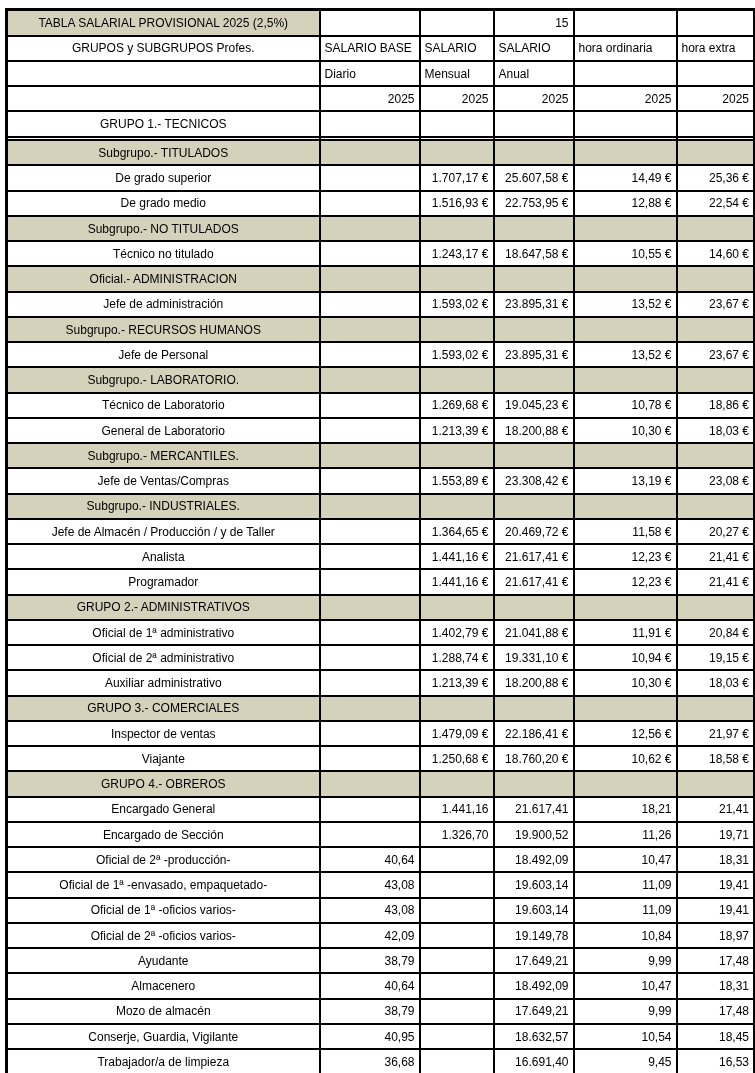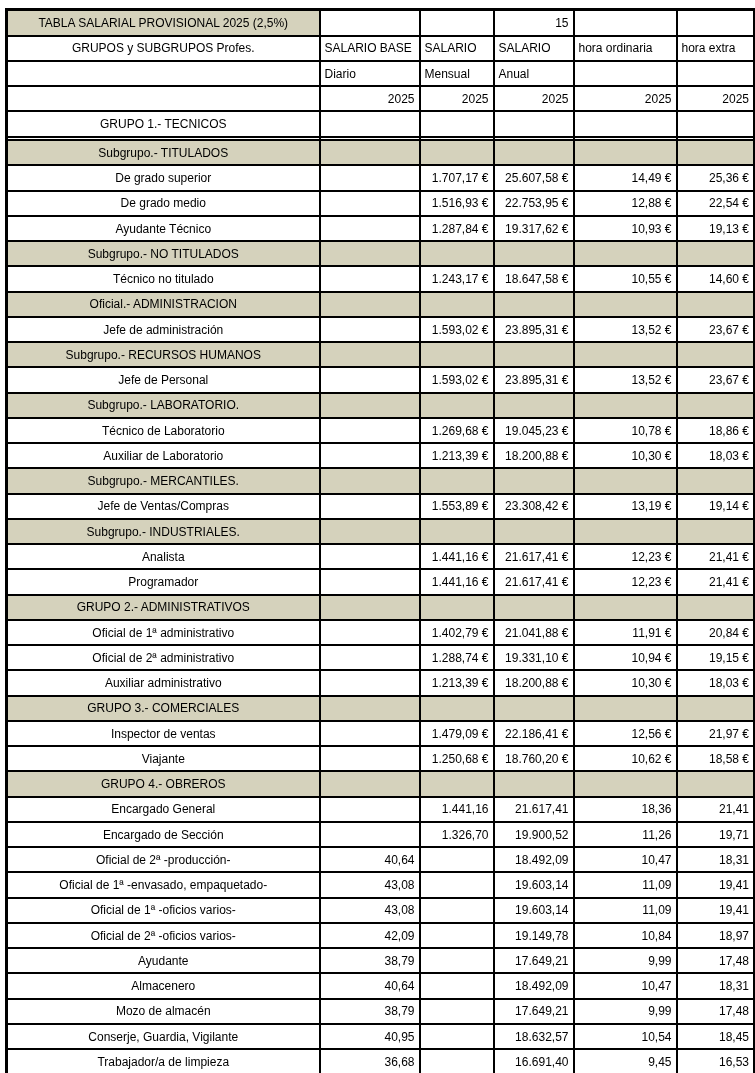--- a/index.html
+++ b/index.html
@@ -108,28 +108,20 @@
       </tr>
       <tr>
         <td class="c">De grado medio</td>
         <td class="r"></td>
         <td class="r">1.516,93 €</td>
         <td class="r">22.753,95 €</td>
         <td class="r">12,88 €</td>
         <td class="r">22,54 €</td>
       </tr>
       <tr>
-        <td class="c">Ayudante Técnico</td>
-        <td class="r"></td>
-        <td class="r">1.287,84 €</td>
-        <td class="r">19.317,62 €</td>
-        <td class="r">10,93 €</td>
-        <td class="r">19,13 €</td>
-      </tr>
-      <tr>
         <td class="c beige">Subgrupo.- NO TITULADOS</td>
         <td class="r beige"></td>
         <td class="r beige"></td>
         <td class="r beige"></td>
         <td class="r beige"></td>
         <td class="r beige"></td>
       </tr>
       <tr>
         <td class="c">Técnico no titulado</td>
         <td class="r"></td>
@@ -180,50 +172,58 @@
       </tr>
       <tr>
         <td class="c">Técnico de Laboratorio</td>
         <td class="r"></td>
         <td class="r">1.269,68 €</td>
         <td class="r">19.045,23 €</td>
         <td class="r">10,78 €</td>
         <td class="r">18,86 €</td>
       </tr>
       <tr>
-        <td class="c">Auxiliar de Laboratorio</td>
+        <td class="c">General de Laboratorio</td>
         <td class="r"></td>
         <td class="r">1.213,39 €</td>
         <td class="r">18.200,88 €</td>
         <td class="r">10,30 €</td>
         <td class="r">18,03 €</td>
       </tr>
       <tr>
         <td class="c beige">Subgrupo.- MERCANTILES.</td>
         <td class="r beige"></td>
         <td class="r beige"></td>
         <td class="r beige"></td>
         <td class="r beige"></td>
         <td class="r beige"></td>
       </tr>
       <tr>
         <td class="c">Jefe de Ventas/Compras</td>
         <td class="r"></td>
         <td class="r">1.553,89 €</td>
         <td class="r">23.308,42 €</td>
         <td class="r">13,19 €</td>
-        <td class="r">19,14 €</td>
+        <td class="r">23,08 €</td>
       </tr>
       <tr>
         <td class="c beige">Subgrupo.- INDUSTRIALES.</td>
         <td class="r beige"></td>
         <td class="r beige"></td>
         <td class="r beige"></td>
         <td class="r beige"></td>
         <td class="r beige"></td>
+      </tr>
+      <tr>
+        <td class="c">Jefe de Almacén / Producción / y de Taller</td>
+        <td class="r"></td>
+        <td class="r">1.364,65 €</td>
+        <td class="r">20.469,72 €</td>
+        <td class="r">11,58 €</td>
+        <td class="r">20,27 €</td>
       </tr>
       <tr>
         <td class="c">Analista</td>
         <td class="r"></td>
         <td class="r">1.441,16 €</td>
         <td class="r">21.617,41 €</td>
         <td class="r">12,23 €</td>
         <td class="r">21,41 €</td>
       </tr>
       <tr>
@@ -296,21 +296,21 @@
         <td class="r beige"></td>
         <td class="r beige"></td>
         <td class="r beige"></td>
         <td class="r beige"></td>
       </tr>
       <tr>
         <td class="c">Encargado General</td>
         <td class="r"></td>
         <td class="r">1.441,16</td>
         <td class="r">21.617,41</td>
-        <td class="r">18,36</td>
+        <td class="r">18,21</td>
         <td class="r">21,41</td>
       </tr>
       <tr>
         <td class="c">Encargado de Sección</td>
         <td class="r"></td>
         <td class="r">1.326,70</td>
         <td class="r">19.900,52</td>
         <td class="r">11,26</td>
         <td class="r">19,71</td>
       </tr>

